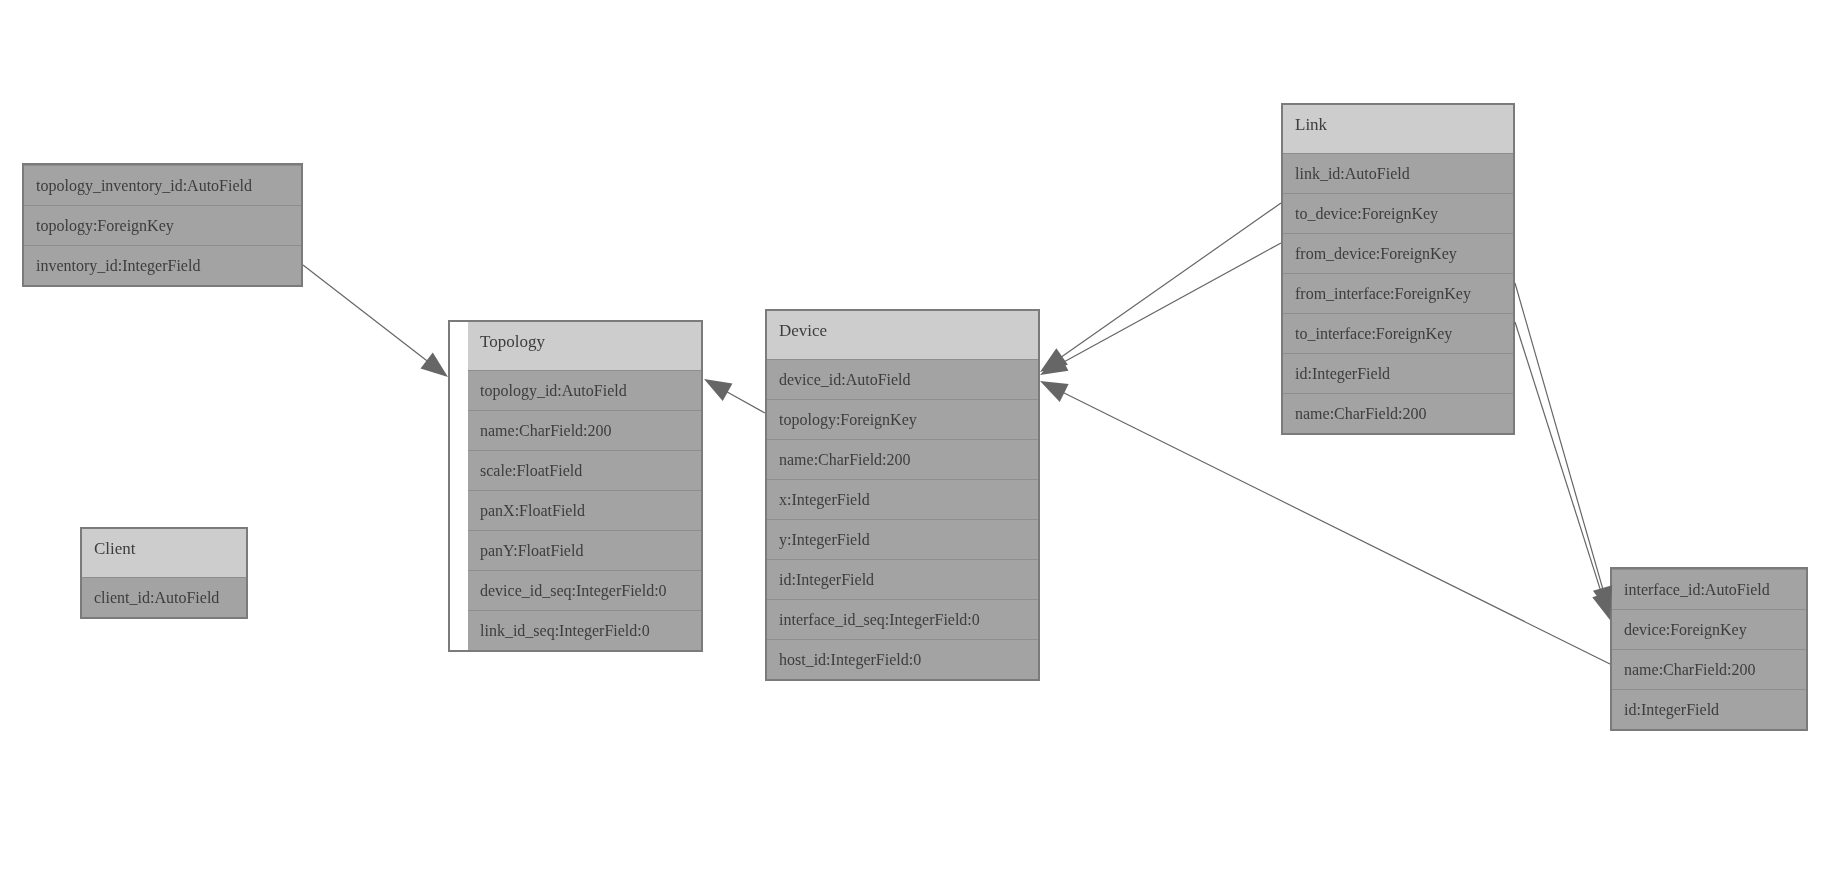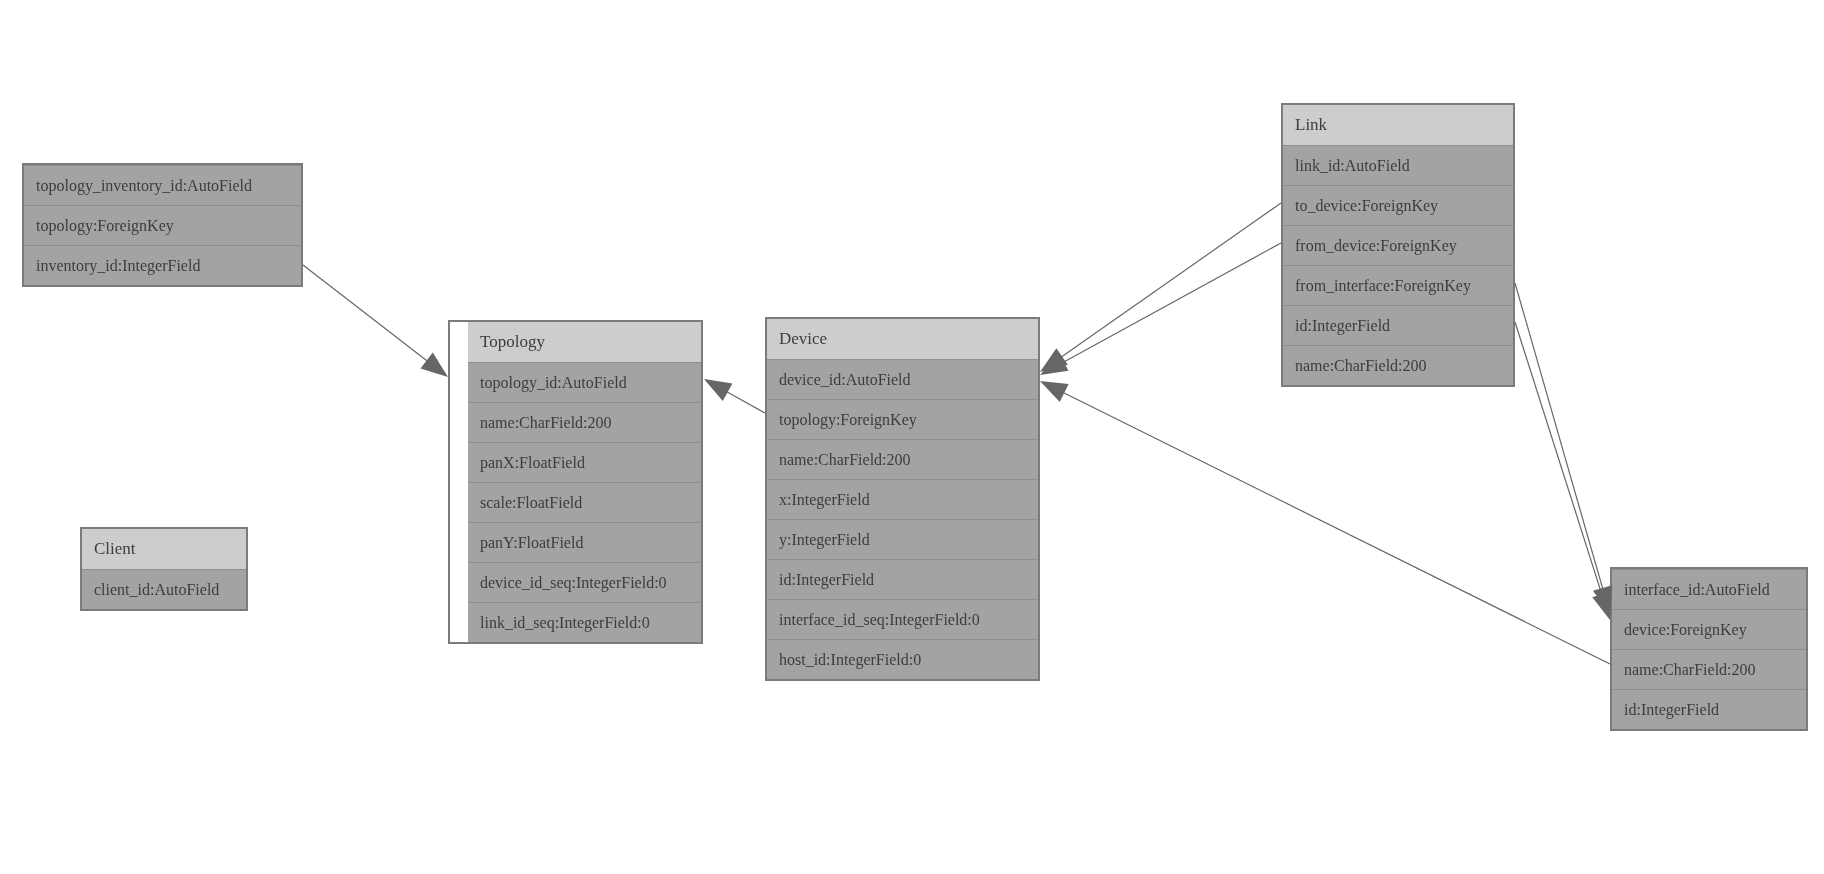--- a/index.html
+++ b/index.html
@@ -11,21 +11,21 @@
     font-family: "Liberation Serif", "DejaVu Serif", serif;
     overflow: hidden;
   }
   .entity {
     position: absolute;
     box-sizing: border-box;
     border: 2px solid var(--border, #7b7b7b);
     background: #ffffff;
   }
   .entity-header {
-    height: 40px;
+    height: 48px;
     line-height: 40px;
     background: var(--header-bg, #cdcdcd);
     padding: 0 12px;
     font-size: 17px;
     color: var(--text, #3d3d3d);
     white-space: nowrap;
     overflow: hidden;
     font-family: Liberation Serif, serif;
   }
   .entity-row {
@@ -55,50 +55,51 @@
   <div class="entity" style="left:22px; top:163px; width:281px;">
     <div class="entity-row">topology_inventory_id:AutoField</div>
     <div class="entity-row">topology:ForeignKey</div>
     <div class="entity-row">inventory_id:IntegerField</div>
   </div>
 
   <div class="entity" style="left:448px; top:320px; width:255px;padding-left:18px;">
     <div class="entity-header">Topology</div>
     <div class="entity-row">topology_id:AutoField</div>
     <div class="entity-row">name:CharField:200</div>
+    <div class="entity-row">scale:FloatField</div>
     <div class="entity-row">panX:FloatField</div>
-    <div class="entity-row">scale:FloatField</div>
     <div class="entity-row">panY:FloatField</div>
     <div class="entity-row">device_id_seq:IntegerField:0</div>
     <div class="entity-row">link_id_seq:IntegerField:0</div>
   </div>
 
   <div class="entity" style="left:80px; top:527px; width:168px;">
     <div class="entity-header">Client</div>
     <div class="entity-row">client_id:AutoField</div>
   </div>
 
-  <div class="entity" style="left:765px; top:317px; width:275px;">
+  <div class="entity" style="left:765px; top:309px; width:275px;">
     <div class="entity-header">Device</div>
     <div class="entity-row">device_id:AutoField</div>
     <div class="entity-row">topology:ForeignKey</div>
     <div class="entity-row">name:CharField:200</div>
     <div class="entity-row">x:IntegerField</div>
     <div class="entity-row">y:IntegerField</div>
     <div class="entity-row">id:IntegerField</div>
     <div class="entity-row">interface_id_seq:IntegerField:0</div>
     <div class="entity-row">host_id:IntegerField:0</div>
   </div>
 
   <div class="entity" style="left:1281px; top:103px; width:234px;">
     <div class="entity-header">Link</div>
     <div class="entity-row">link_id:AutoField</div>
     <div class="entity-row">to_device:ForeignKey</div>
     <div class="entity-row">from_device:ForeignKey</div>
     <div class="entity-row">from_interface:ForeignKey</div>
+    <div class="entity-row">to_interface:ForeignKey</div>
     <div class="entity-row">id:IntegerField</div>
     <div class="entity-row">name:CharField:200</div>
   </div>
 
   <div class="entity" style="left:1610px; top:567px; width:198px;">
     <div class="entity-row">interface_id:AutoField</div>
     <div class="entity-row">device:ForeignKey</div>
     <div class="entity-row">name:CharField:200</div>
     <div class="entity-row">id:IntegerField</div>
   </div>

